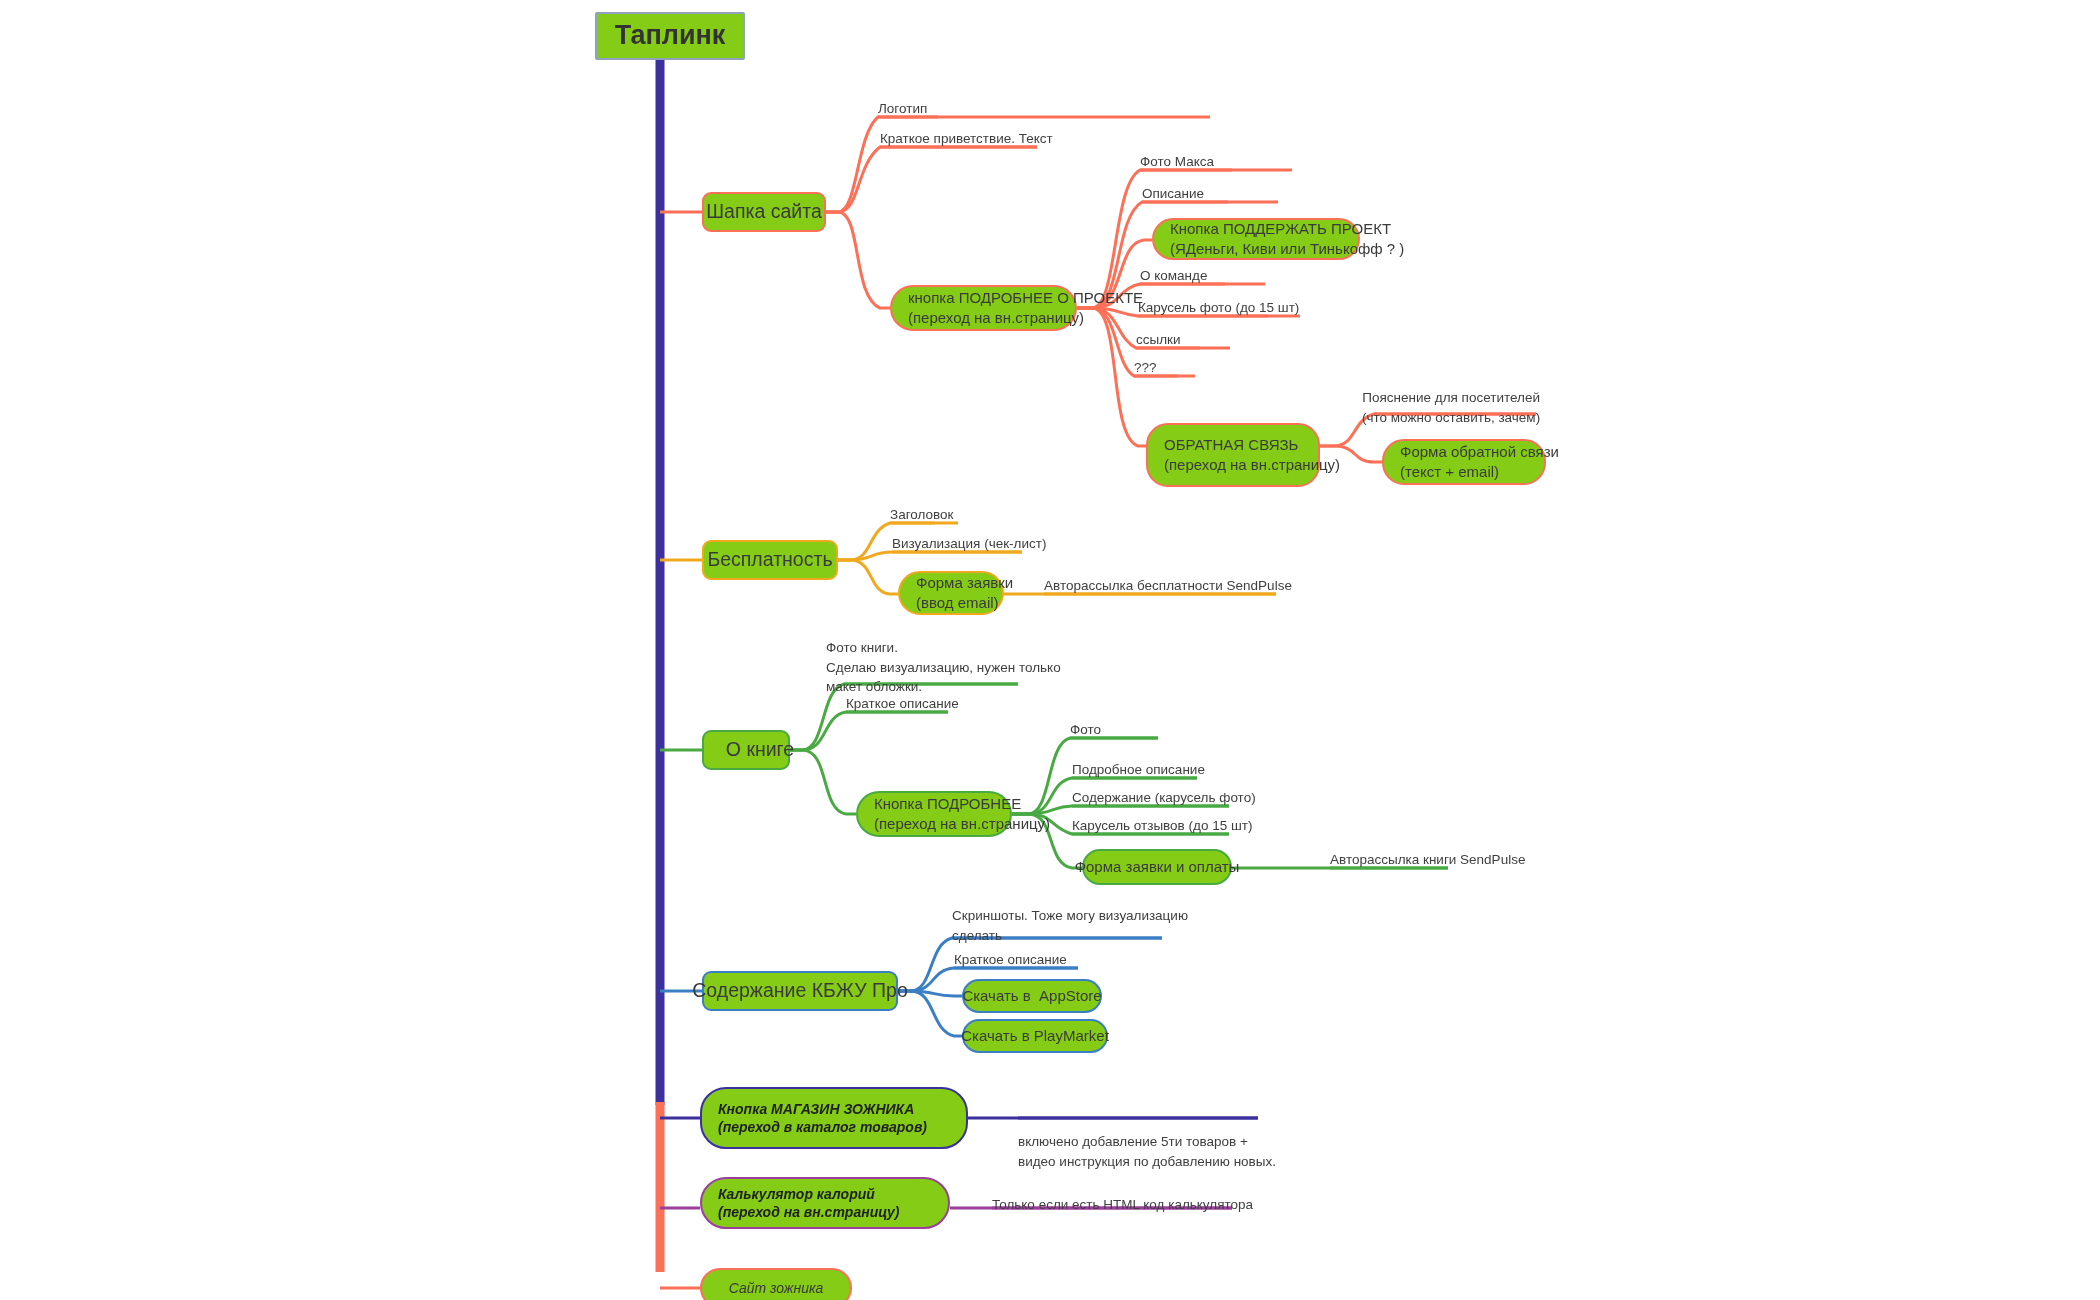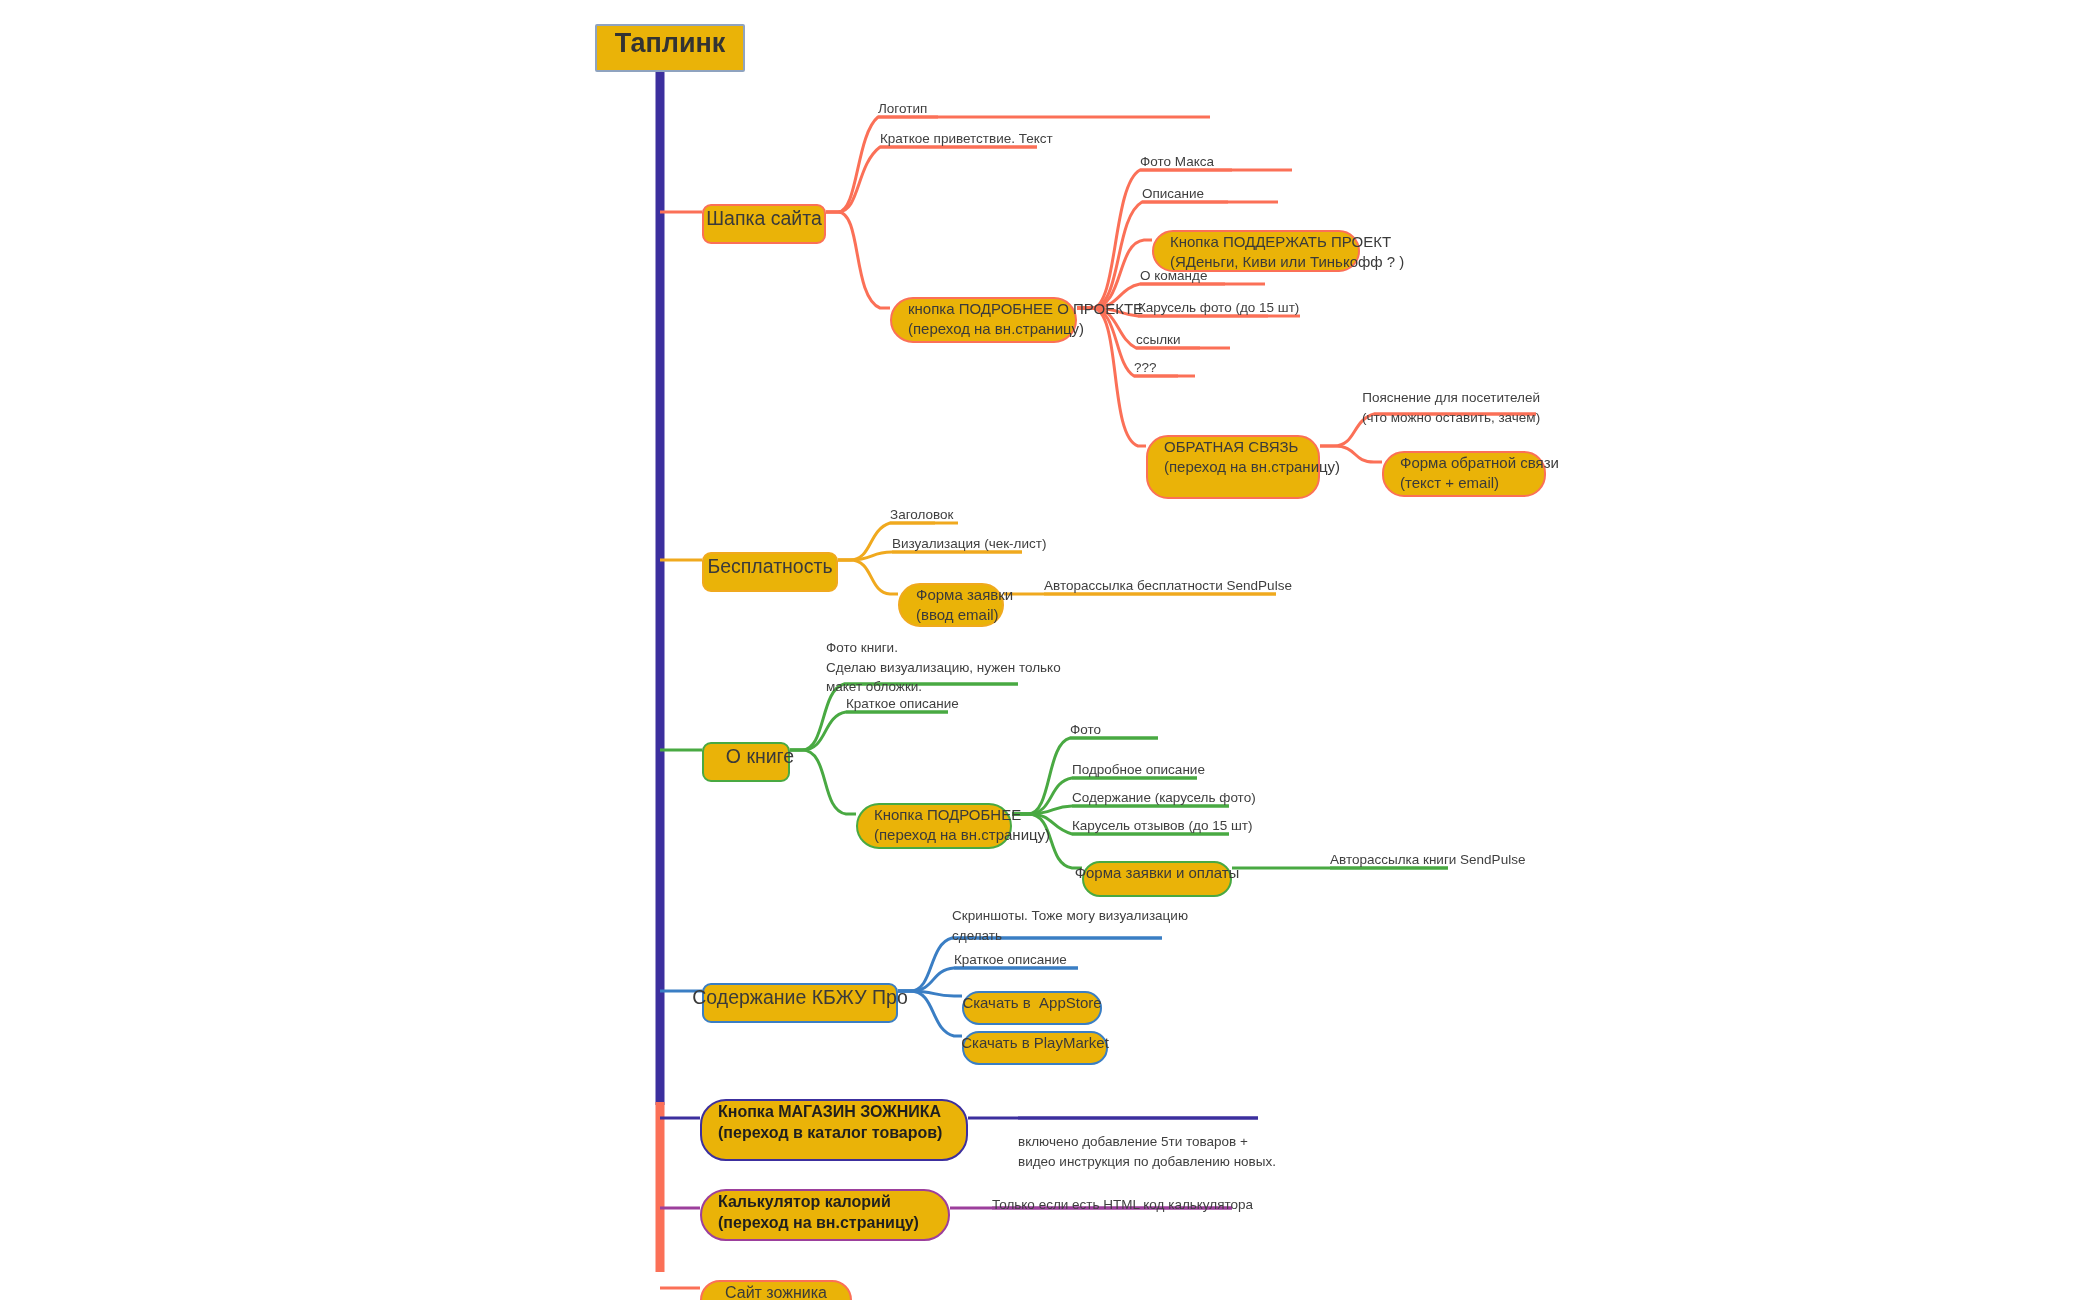--- a/index.html
+++ b/index.html
@@ -17,47 +17,47 @@
   #mindmap {
     position: absolute;
     left: 0;
     top: 0;
     width: 2100px;
     height: 1300px;
   }
   .node-box {
     position: absolute;
     box-sizing: border-box;
-    background: #eab308;
+    background: #84cc16;
     display: flex;
-    align-items: flex-start;
+    align-items: center;
     justify-content: center;
     text-align: center;
     color: #3a3a3a;
     white-space: pre;
     line-height: 1.32;
-    margin-top: 12px;
   }
   .root-node {
     border: 2px solid #8fa3bf;
     border-radius: 2px;
     font-size: 27px;
     font-weight: bold;
     color: #333333;
   }
   .lvl1 {
     border-width: 2.5px;
     border-style: solid;
     border-radius: 9px;
     font-size: 19.5px;
   }
   .lvl1.pill {
     border-radius: 26px;
-    font-size: 16px;
+    font-size: 14px;
     font-weight: bold;
+    font-style: italic;
   }
   .lvl2box {
     border-width: 2.2px;
     border-style: solid;
     border-radius: 24px;
     font-size: 15px;
   }
   .lvl3box {
     border-width: 2.2px;
     border-style: solid;

